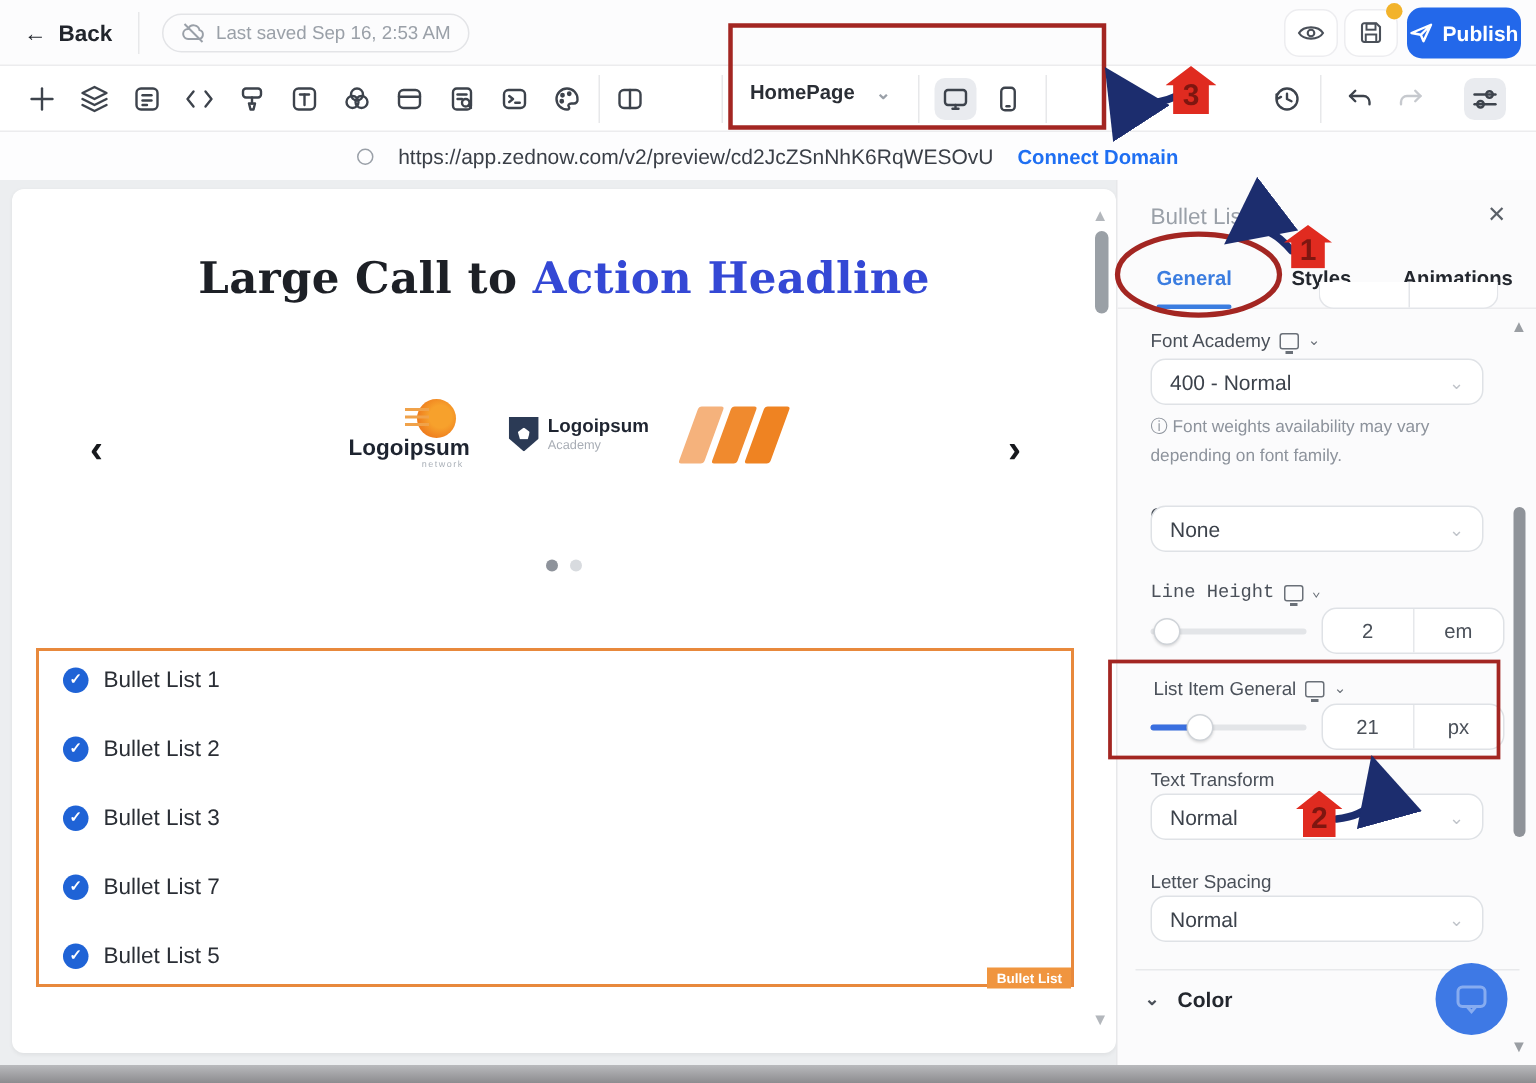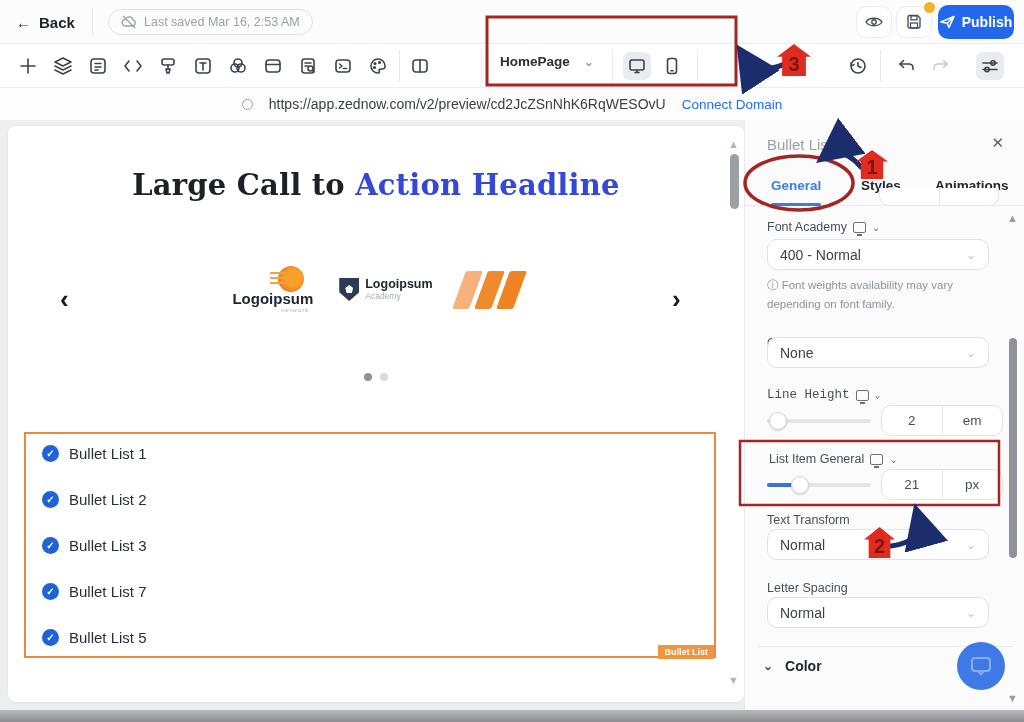--- a/index.html
+++ b/index.html
@@ -21,21 +21,21 @@
   .tool-icon svg { stroke:#3d434c; fill:none; stroke-width:1.6; stroke-linecap:round; stroke-linejoin:round; }
   .tool-icon.active { background:#e9ebef; }
   .tool-div { position:absolute; top:6px; width:1px; height:32px; background:#e7e8ea; }
   .page-select { position:absolute; left:500px; top:10px; display:flex; align-items:center; gap:14px; font-size:13.5px; font-weight:bold; color:#2a2e35; cursor:pointer; }
   .chev { color:#9aa0a8; font-size:12px; }
 
   
   .urlbar { position:absolute; left:0; top:88px; width:1024px; height:32px; background:#fdfdfe; display:flex; align-items:center; justify-content:center; gap:16px; z-index:4; }
   .url-circle { width:11px; height:11px; border:1.4px solid #9aa0a8; border-radius:50%; }
   .url-text { font-size:14px; color:#3a3f47; }
-  .connect-link { font-size:13.5px; color:#1f6ff2; font-weight:normal; cursor:pointer; }
+  .connect-link { font-size:13.5px; color:#1f6ff2; font-weight:bold; cursor:pointer; }
 
   
   .canvas-wrap { position:absolute; left:0; top:120px; width:744px; height:590px; background:#eceef0; }
   .canvas { position:absolute; left:8px; top:6px; width:736px; height:576px; background:#fff; border-radius:8px; overflow:hidden; box-shadow:0 1px 3px rgba(0,0,0,.06); }
   .headline { position:absolute; left:0; top:42px; width:100%; text-align:center; font-family:"DejaVu Serif", serif; font-weight:bold; font-size:29px; color:#1d2026; letter-spacing:.2px; }
   .headline .hl { color:#3448d5; }
   .chev-nav { position:absolute; top:160px; font-size:26px; font-weight:bold; color:#17191d; cursor:pointer; line-height:1; }
   .logos { position:absolute; left:0; top:140px; width:100%; display:flex; align-items:center; justify-content:center; gap:26px; }
   .logo1 { display:flex; flex-direction:column; align-items:center; }
   .logo1-disc { width:26px; height:26px; border-radius:50%; background:radial-gradient(circle at 60% 45%, #f7a12c 0 35%, #ef7f1f 70%, #e86a18 100%); position:relative; margin-left:36px; margin-bottom:-2px; }
@@ -116,21 +116,21 @@
   <div class="back-btn">
     <span>←</span>
     <span>Back</span>
   </div>
   <div class="tb-divider" style="left:92px"></div>
   <div class="saved-pill">
     <svg width="16" height="14" viewBox="0 0 16 14">
       <path d="M4.5 11h7a3 3 0 0 0 .5-5.9A4 4 0 0 0 4.4 4.3 3.2 3.2 0 0 0 4.5 11z" fill="none" stroke="#9aa0a8" stroke-width="1.3"></path>
       <line x1="2" y1="1" x2="14" y2="13" stroke="#9aa0a8" stroke-width="1.3"></line>
     </svg>
-    <span>Last saved Mar 16, 2:53 AM</span>
+    <span>Last saved Sep 16, 2:53 AM</span>
   </div>
   <div class="icon-btn" style="left:856px; top:6px;">
     <svg width="18" height="14" viewBox="0 0 18 14">
       <path d="M1 7 C4 2 14 2 17 7 C14 12 4 12 1 7 z" fill="none" stroke="#4a5059" stroke-width="1.4"></path>
       <circle cx="9" cy="7" r="2.2" fill="none" stroke="#4a5059" stroke-width="1.4"></circle>
     </svg>
   </div>
   <div class="icon-btn" style="left:896px; top:6px;">
     <svg width="16" height="16" viewBox="0 0 16 16">
       <path d="M2 3 a1.5 1.5 0 0 1 1.5-1.5 h8 L14 4 v8.5 a1.5 1.5 0 0 1 -1.5 1.5 h-9 A1.5 1.5 0 0 1 2 12.5 z" fill="none" stroke="#4a5059" stroke-width="1.4"></path>

